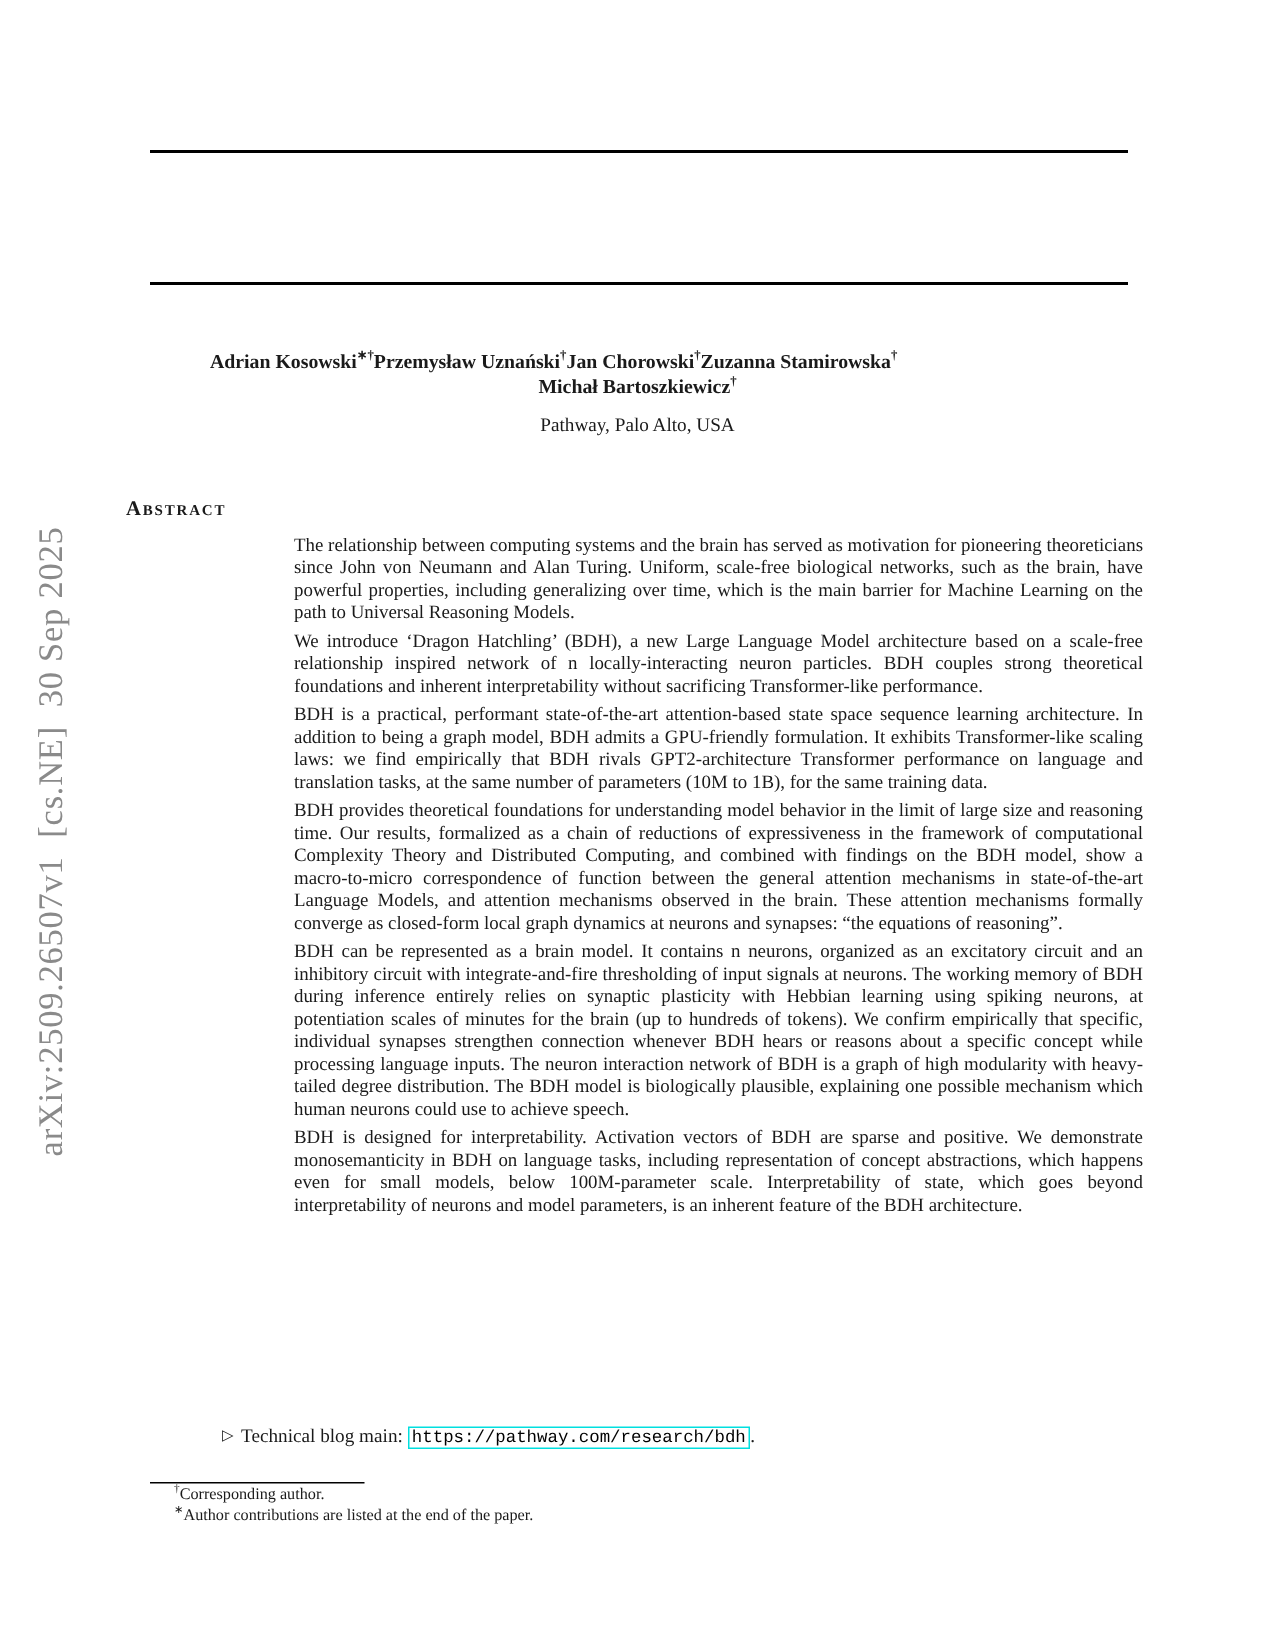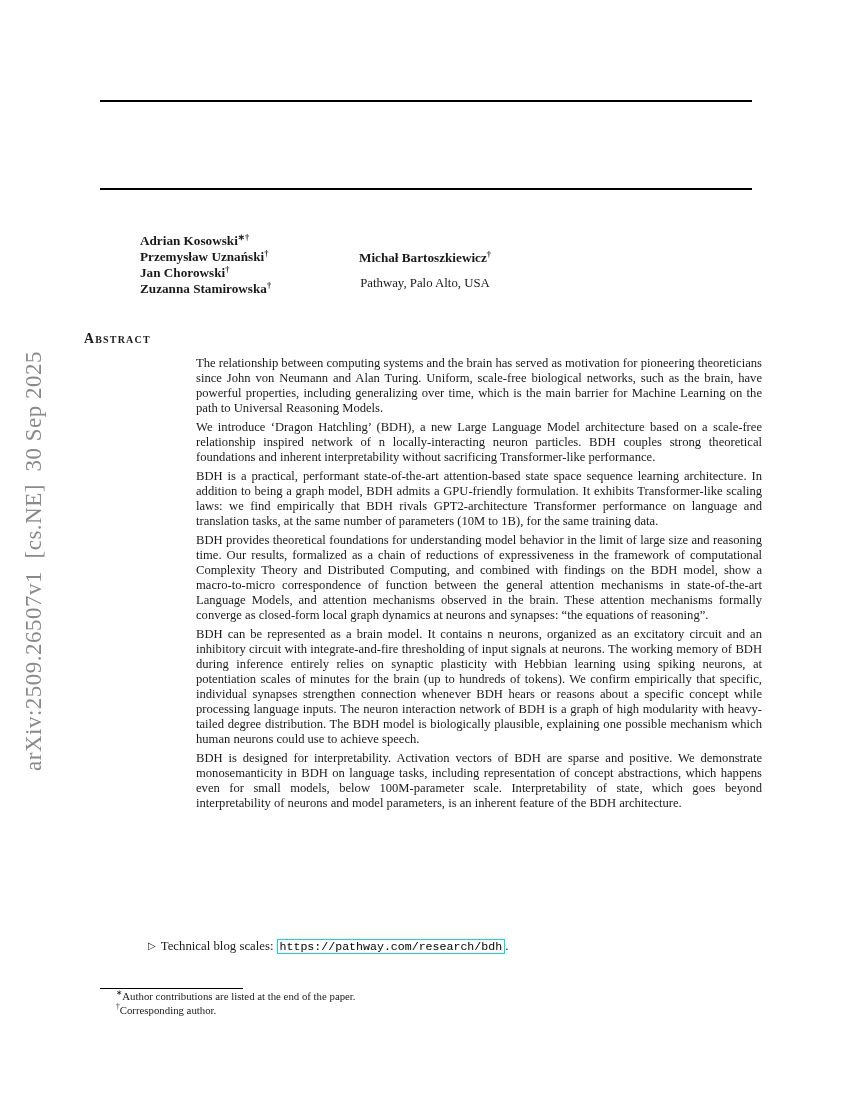--- a/index.html
+++ b/index.html
@@ -69,21 +69,20 @@
   
   .authors-row1 {
     position: absolute;
     top: 233px;
     left: 140px;
     width: 578px;
     display: flex;
     justify-content: flex-start;
     font-size: 13.2px;
     font-weight: bold;
-    flex-direction: column;
   }
   .authors-row2 {
     position: absolute;
     top: 250px;
     left: 100px;
     width: 650px;
     text-align: center;
     font-size: 13.2px;
     font-weight: bold;
   }
@@ -159,20 +158,21 @@
   .url-box {
     display: inline-block;
     border: 1.5px solid #00dfdf;
     padding: 0 2px;
     margin-left: 3px;
     font-family: "Liberation Mono", monospace;
     font-size: 11.6px;
     line-height: 13px;
     color: #000000;
     text-decoration: none;
+    margin-top: 12px;
   }
 
   
   .footnotes {
     position: absolute;
     top: 990px;
     left: 100px;
     width: 640px;
     font-size: 10.8px;
     line-height: 13.5px;
@@ -216,23 +216,23 @@
     <p>The relationship between computing systems and the brain has served as motivation for pioneering theoreticians since John von Neumann and Alan Turing. Uniform, scale-free biological networks, such as the brain, have powerful properties, including generalizing over time, which is the main barrier for Machine Learning on the path to Universal Reasoning Models.</p>
     <p>We introduce ‘Dragon Hatchling’ (BDH), a new Large Language Model architecture based on a scale-free relationship inspired network of n locally-interacting neuron particles. BDH couples strong theoretical foundations and inherent interpretability without sacrificing Transformer-like performance.</p>
     <p>BDH is a practical, performant state-of-the-art attention-based state space sequence learning architecture. In addition to being a graph model, BDH admits a GPU-friendly formulation. It exhibits Transformer-like scaling laws: we find empirically that BDH rivals GPT2-architecture Transformer performance on language and translation tasks, at the same number of parameters (10M to 1B), for the same training data.</p>
     <p>BDH provides theoretical foundations for understanding model behavior in the limit of large size and reasoning time. Our results, formalized as a chain of reductions of expressiveness in the framework of computational Complexity Theory and Distributed Computing, and combined with findings on the BDH model, show a macro-to-micro correspondence of function between the general attention mechanisms in state-of-the-art Language Models, and attention mechanisms observed in the brain. These attention mechanisms formally converge as closed-form local graph dynamics at neurons and synapses: “the equations of reasoning”.</p>
     <p>BDH can be represented as a brain model. It contains n neurons, organized as an excitatory circuit and an inhibitory circuit with integrate-and-fire thresholding of input signals at neurons. The working memory of BDH during inference entirely relies on synaptic plasticity with Hebbian learning using spiking neurons, at potentiation scales of minutes for the brain (up to hundreds of tokens). We confirm empirically that specific, individual synapses strengthen connection whenever BDH hears or reasons about a specific concept while processing language inputs. The neuron interaction network of BDH is a graph of high modularity with heavy-tailed degree distribution. The BDH model is biologically plausible, explaining one possible mechanism which human neurons could use to achieve speech.</p>
     <p>BDH is designed for interpretability. Activation vectors of BDH are sparse and positive. We demonstrate monosemanticity in BDH on language tasks, including representation of concept abstractions, which happens even for small models, below 100M-parameter scale. Interpretability of state, which goes beyond interpretability of neurons and model parameters, is an inherent feature of the BDH architecture.</p>
   </div>
 
   <div class="links">
     <div class="link-line">
-      <span class="link-marker">▷</span><span>Technical blog scales:</span><a href="#" class="url-box">https://pathway.com/research/bdh</a><span>.</span>
+      <span class="link-marker">▷</span><span>Technical blog main:</span><a href="#" class="url-box">https://pathway.com/research/bdh</a><span>.</span>
     </div>
   </div>
 
   <div class="fn-rule"></div>
   <div class="footnotes">
+    <div class="footnote"><sup>†</sup><span>Corresponding author.</span></div>
     <div class="footnote"><sup>∗</sup><span>Author contributions are listed at the end of the paper.</span></div>
-    <div class="footnote"><sup>†</sup><span>Corresponding author.</span></div>
   </div>
 
 </div>
 
 </body></html>

